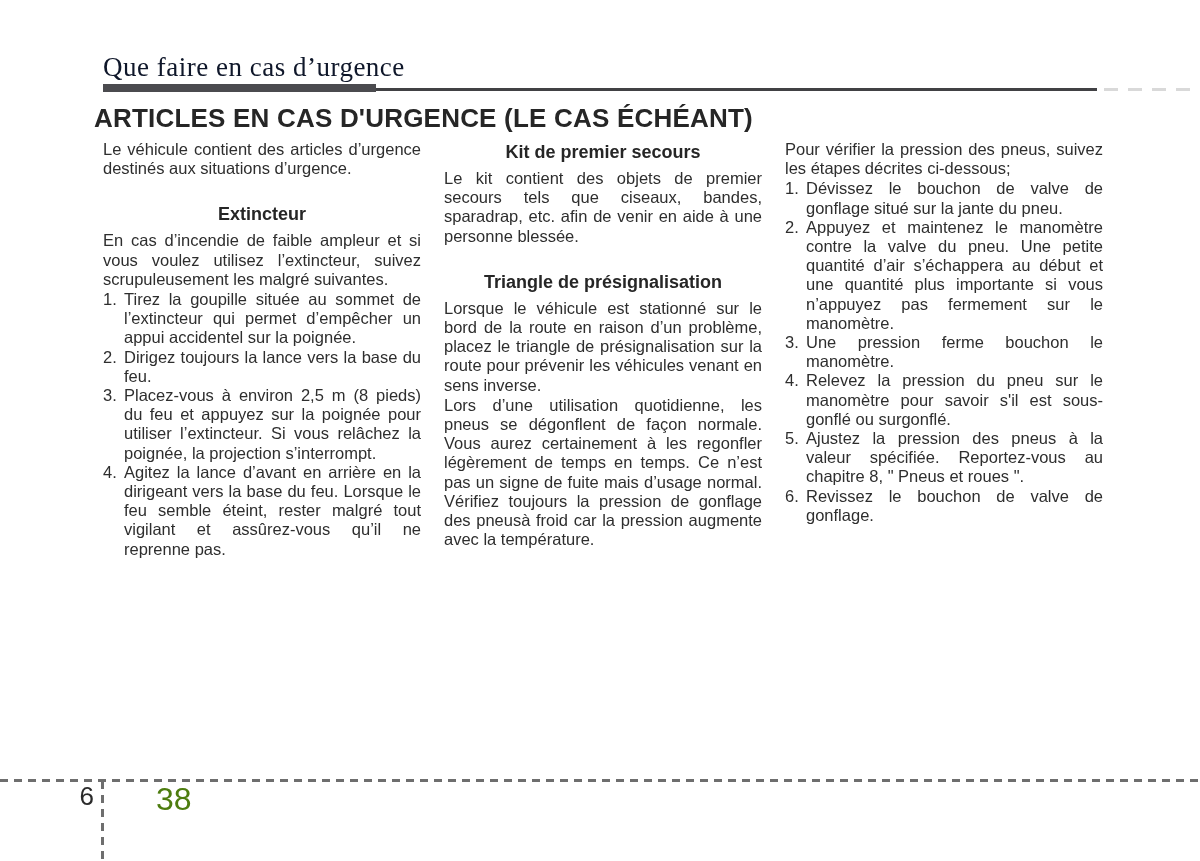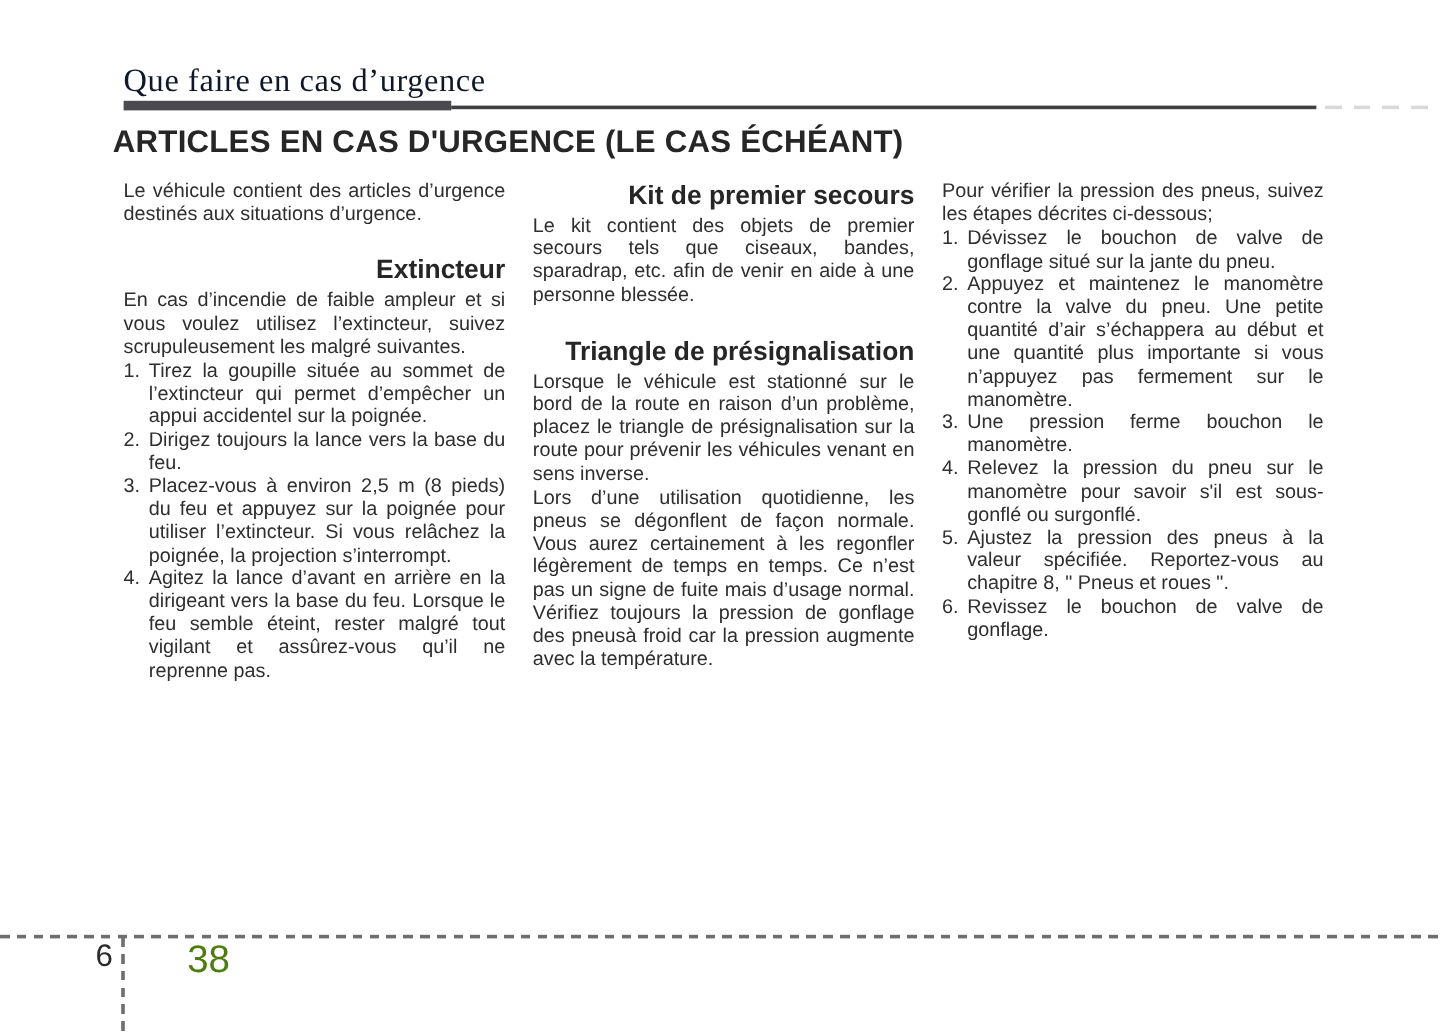--- a/index.html
+++ b/index.html
@@ -32,34 +32,34 @@
     background:repeating-linear-gradient(90deg,#d9d9d9 0 14px,transparent 14px 24px);
   }
   
   .page-title{
     position:absolute;left:94px;top:103px;
     font-size:26px;font-weight:bold;color:#262626;
     letter-spacing:0.2px;white-space:nowrap;
   }
   
   .columns{
-    position:absolute;left:103px;top:150px;
+    position:absolute;left:103px;top:140px;
     width:1000px;
     display:flex;gap:23px;align-items:flex-start;
   }
   .col{width:318px;flex:0 0 318px;}
   .para, .li-text{
     font-size:16.5px;line-height:19.2px;
     text-align:justify;color:#2e2e2e;
   }
   .para{margin:0 0 1px 0;}
   .sec-heading{
-    font-size:22px;font-weight:bold;color:#262626;
+    font-size:18px;font-weight:bold;color:#262626;
     line-height:21px;margin:26px 0 6px 0;
-    white-space:pre-line;text-align:right;
+    white-space:pre-line;text-align:center;
   }
   .col > .sec-heading:first-child{margin-top:2px;}
   .list-item{
     position:relative;padding-left:21px;
     font-size:16.5px;line-height:19.2px;text-align:justify;
   }
   .list-item .num{
     position:absolute;left:0;top:0;
     text-align:left;
   }

